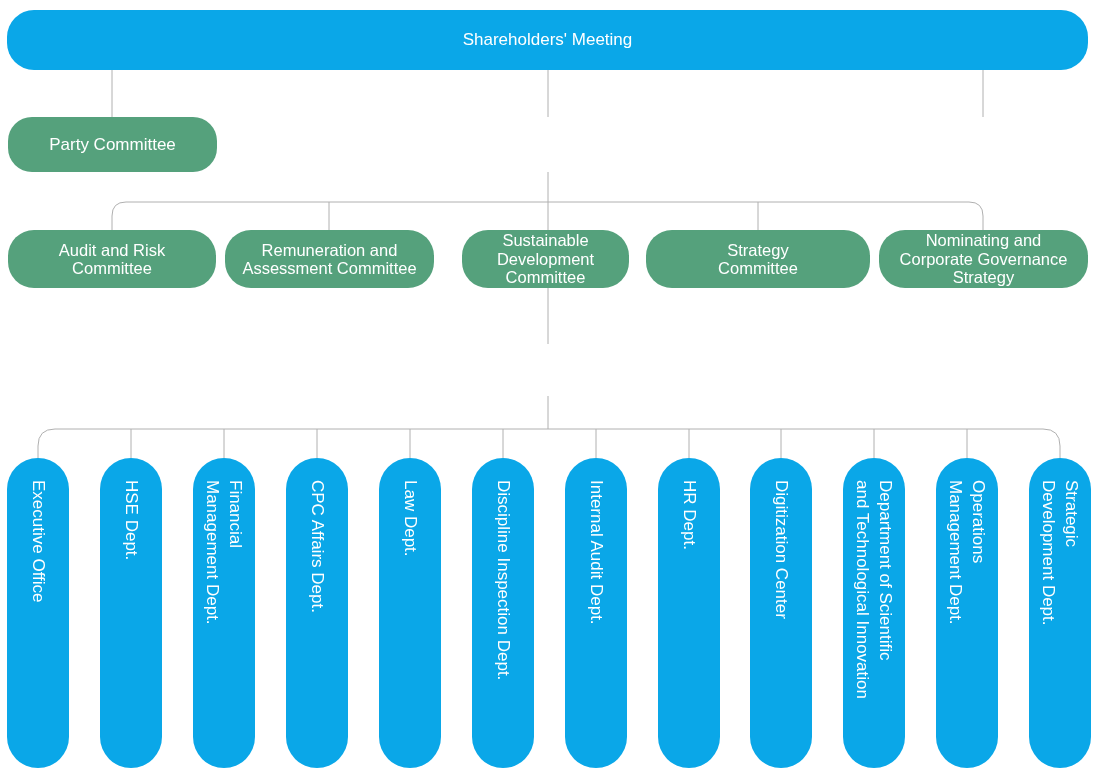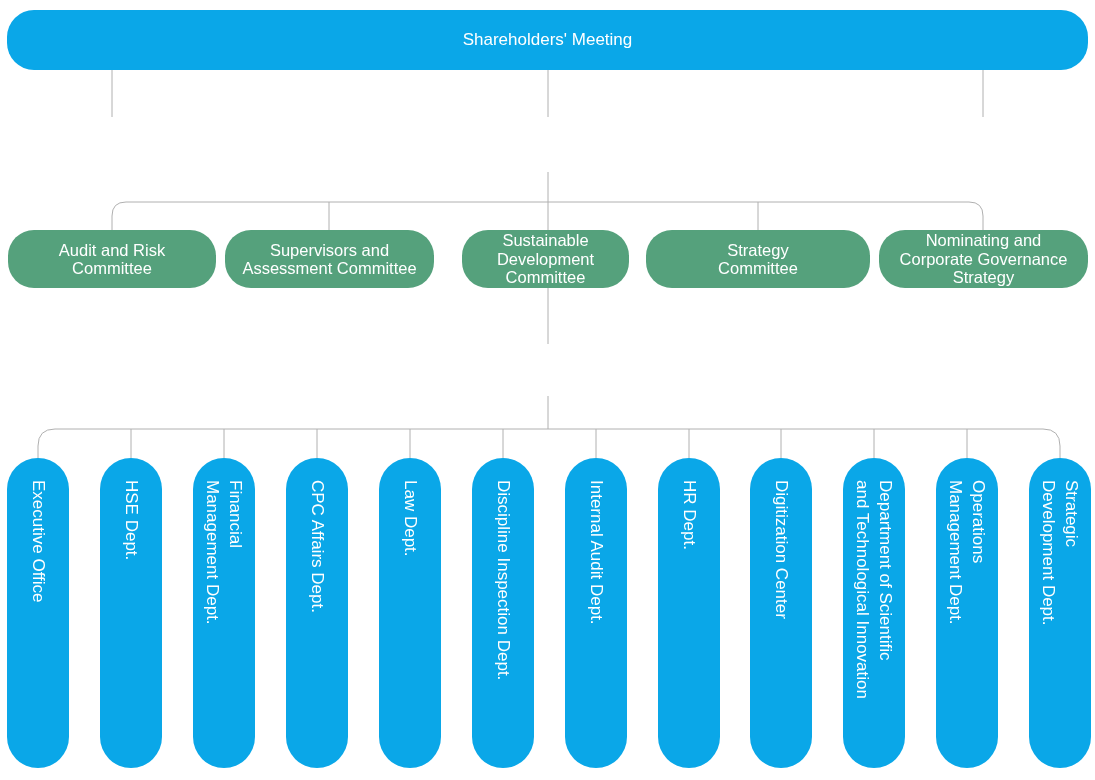--- a/index.html
+++ b/index.html
@@ -95,24 +95,25 @@
     <path d="M503 429 V458"></path>
     <path d="M596 429 V458"></path>
     <path d="M689 429 V458"></path>
     <path d="M781 429 V458"></path>
     <path d="M874 429 V458"></path>
     <path d="M967 429 V458"></path>
   </svg>
 
   <div class="pill blue root-pill">Shareholders' Meeting</div>
 
+  <div class="pill green lvl2 party">Party Committee</div>
 
   <div class="pill green cmt cmt-audit">Audit and Risk
 Committee</div>
-  <div class="pill green cmt cmt-remun">Supervisors and
+  <div class="pill green cmt cmt-remun">Remuneration and
 Assessment Committee</div>
   <div class="pill green cmt cmt-sustain">Sustainable
 Development
 Committee</div>
   <div class="pill green cmt cmt-strategy">Strategy
 Committee</div>
   <div class="pill green cmt cmt-nominating">Nominating and
 Corporate Governance
 Strategy</div>
 

